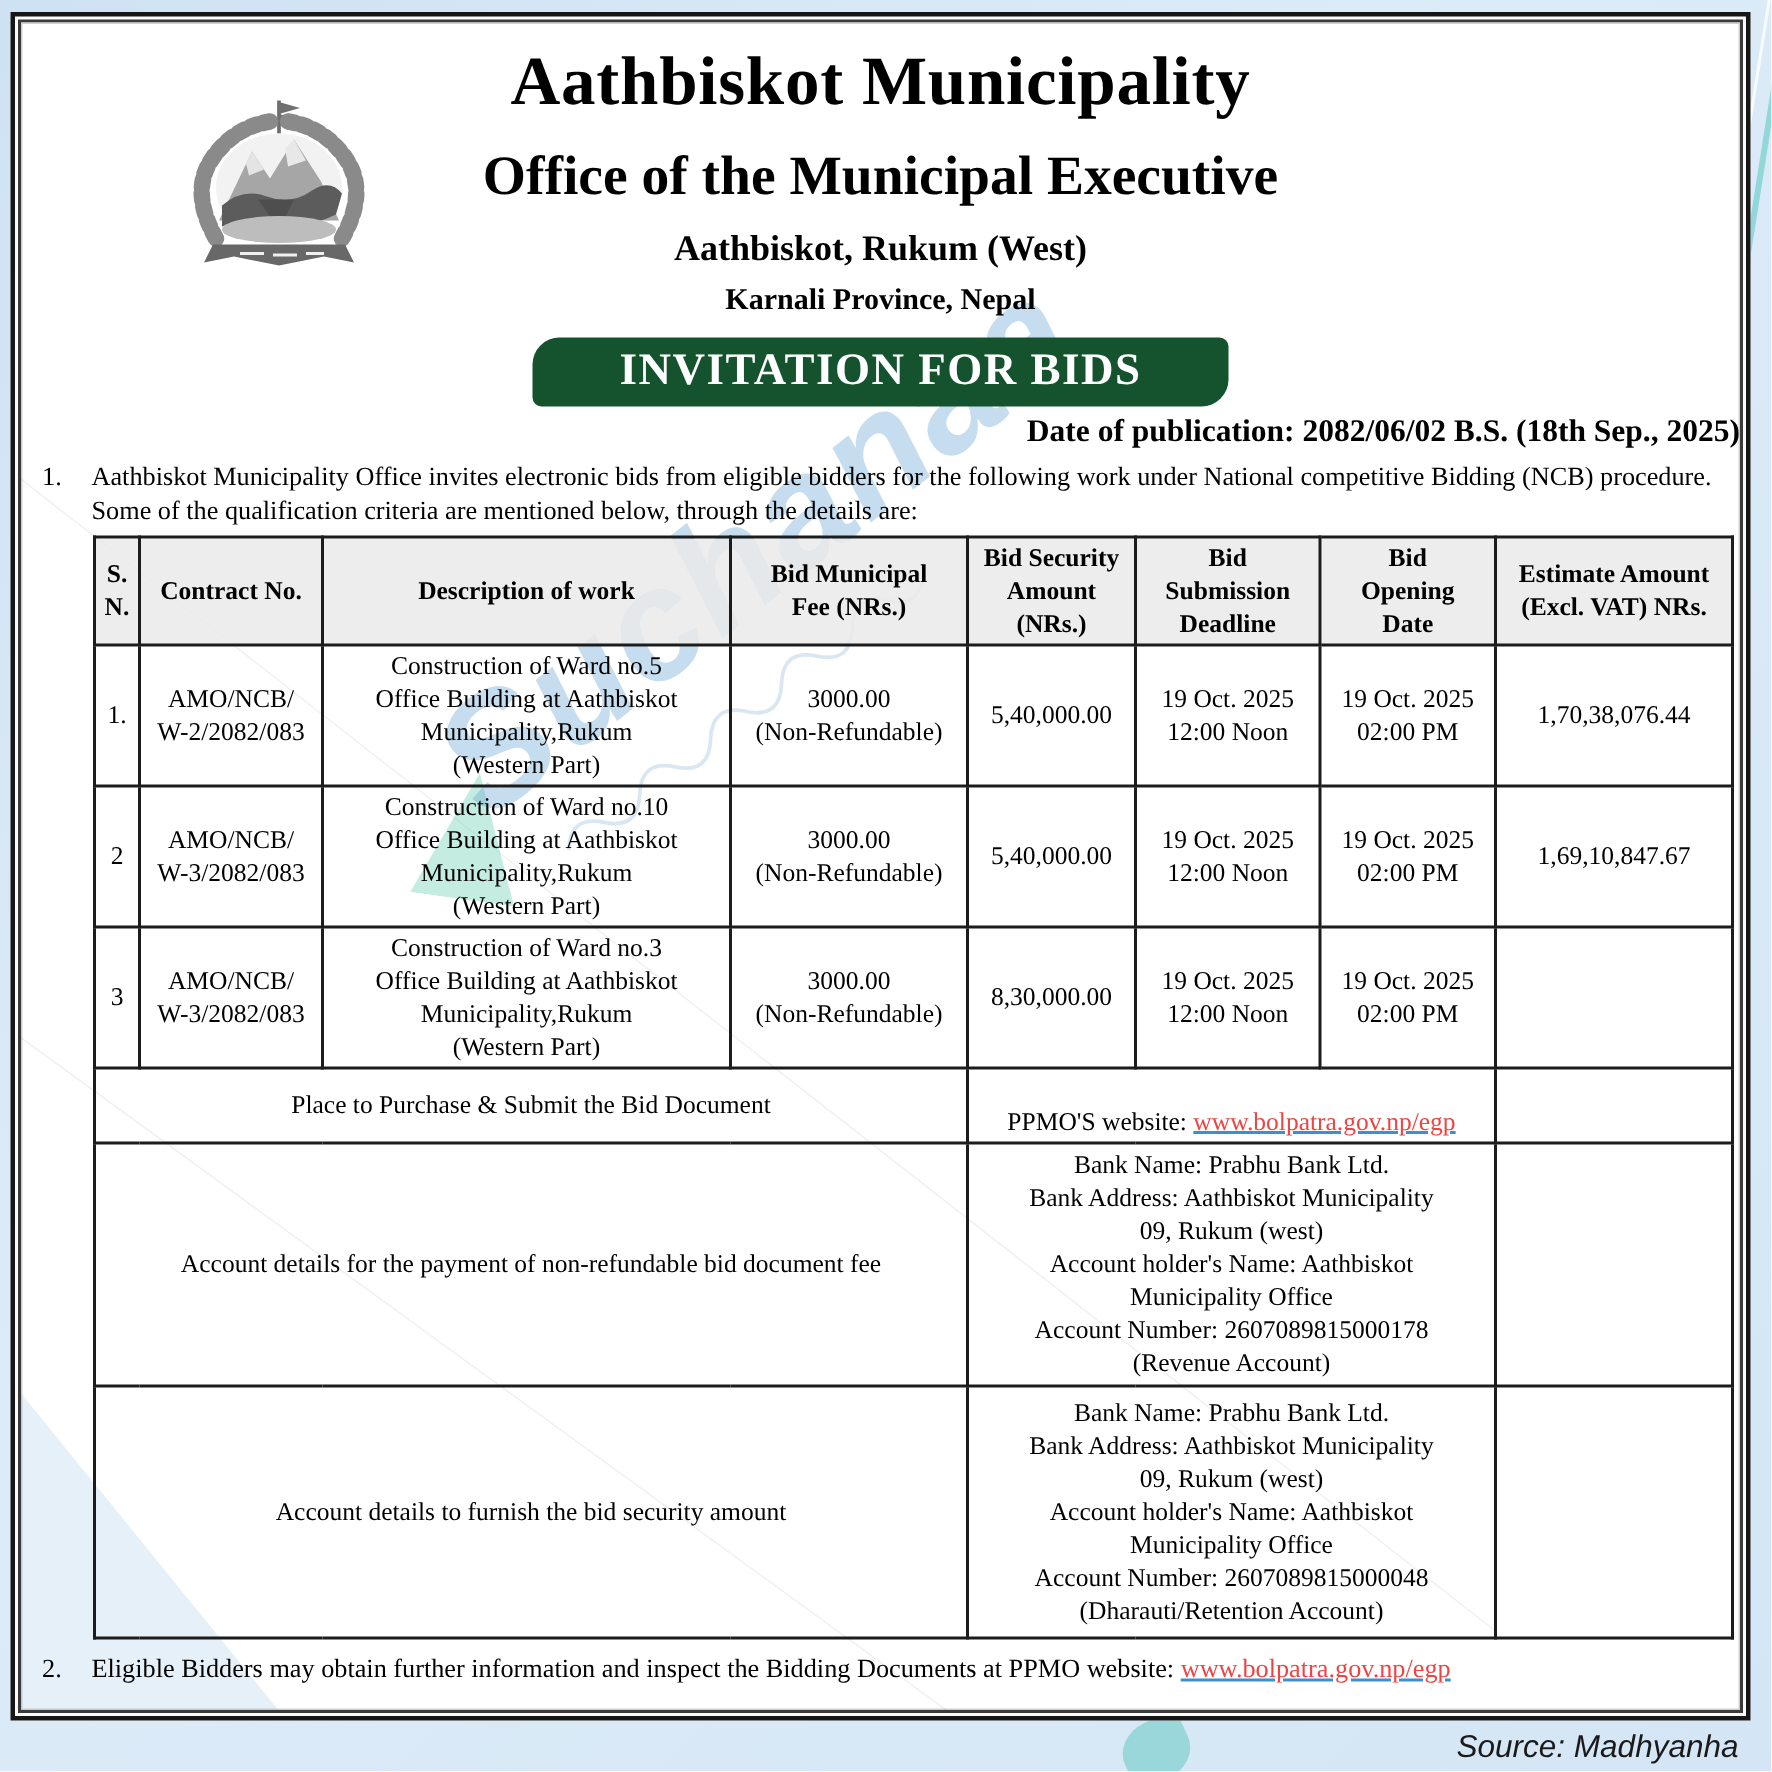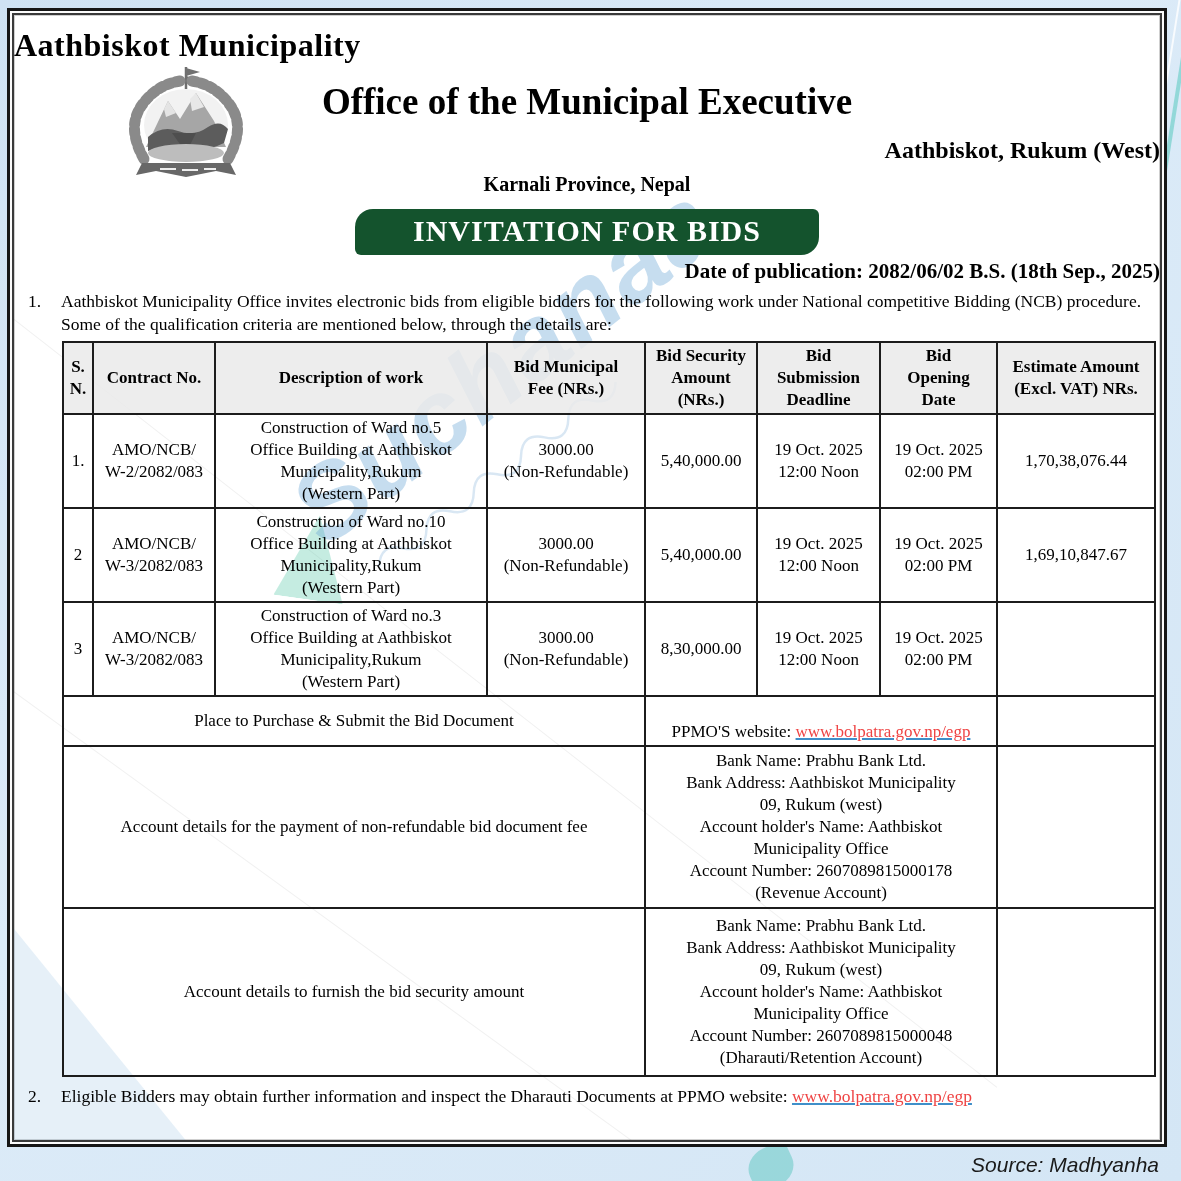--- a/index.html
+++ b/index.html
@@ -41,23 +41,23 @@
     background:rgba(90,200,170,0.35); clip-path:polygon(50% 0,100% 100%,0 100%); transform:rotate(8deg); }
   .wm-tri-blue-bl { position:absolute; left:-60px; top:840px; width:260px; height:320px;
     background:rgba(140,185,225,0.22); clip-path:polygon(0 0,100% 100%,0 100%); }
   .wm-line { position:absolute; width:1400px; height:1px; background:rgba(0,0,0,0.06); }
   .wm-line1 { top:210px; left:-120px; transform:rotate(38deg); transform-origin:left top; }
   .wm-line2 { top:560px; left:-160px; transform:rotate(36deg); transform-origin:left top; }
 
   
   .content { position:relative; z-index:1; padding-top:12px; }
   .emblem { position:absolute; left:106px; top:48px; }
-  .t-muni { font-size:32px; font-weight:bold; letter-spacing:.5px; }
+  .t-muni { text-align:center; font-size:46px; font-weight:bold; letter-spacing:.5px; }
   .t-office { text-align:center; font-size:37px; font-weight:bold; margin-top:16px; }
-  .t-addr { text-align:right; font-size:24px; font-weight:bold; margin-top:14px; }
+  .t-addr { text-align:center; font-size:24px; font-weight:bold; margin-top:14px; }
   .t-addr2 { text-align:center; font-size:20px; font-weight:bold; margin-top:9px; }
 
   .banner-wrap { text-align:center; margin-top:13px; }
   .banner {
     display:inline-block; background:#14532d; color:#ffffff;
     font-size:30px; font-weight:bold; letter-spacing:1px;
     padding:5px 58px 7px 58px; border-radius:18px 6px 18px 6px;
   }
   .t-contract { text-align:center; font-size:21px; font-weight:bold; margin-top:9px; }
   .t-date { text-align:right; font-size:21px; font-weight:bold; margin-top:4px; }
@@ -260,21 +260,21 @@
 Municipality Office
 Account Number: 2607089815000048
 (Dharauti/Retention Account)</td>
             <td></td>
           </tr>
         </tbody>
           </table>
 
         <div class="para" style="margin-top:8px;">
           <span class="num">2.</span>
-          <span>Eligible Bidders may obtain further information and inspect the Dharauti Documents at PPMO website: </span><a class="doc-link">www.bolpatra.gov.np/egp</a>
+          <span>Eligible Bidders may obtain further information and inspect the Bidding Documents at PPMO website: </span><a class="doc-link">www.bolpatra.gov.np/egp</a>
         </div>
 
       </div>
     </div>
   </div>
 
   <div class="source-line">Source: Madhyanha</div>
 </div>
 
 </body></html>

